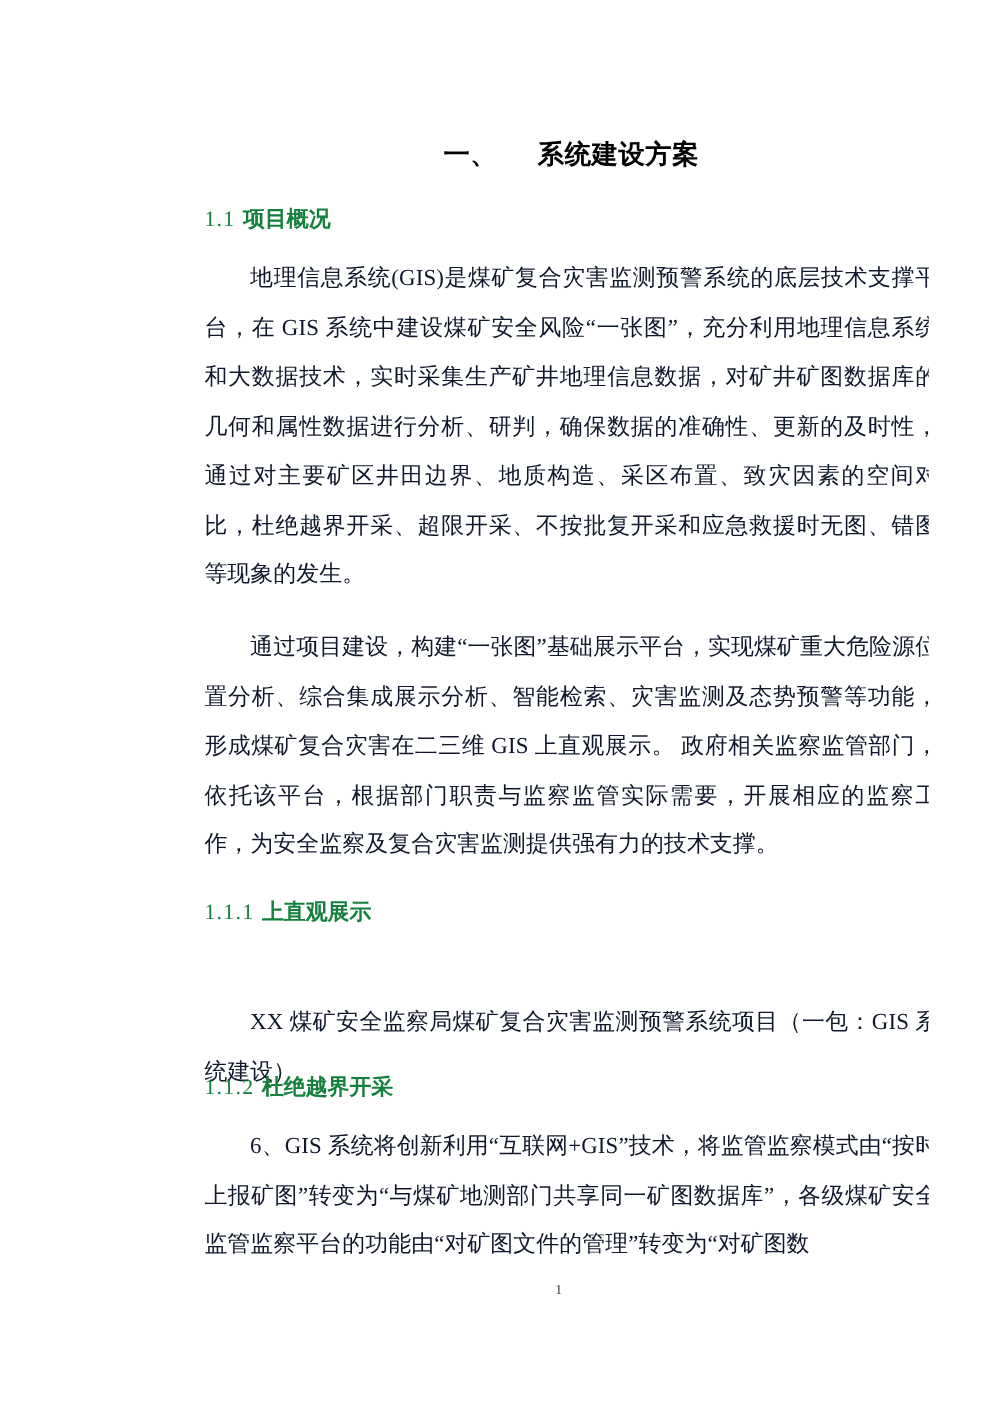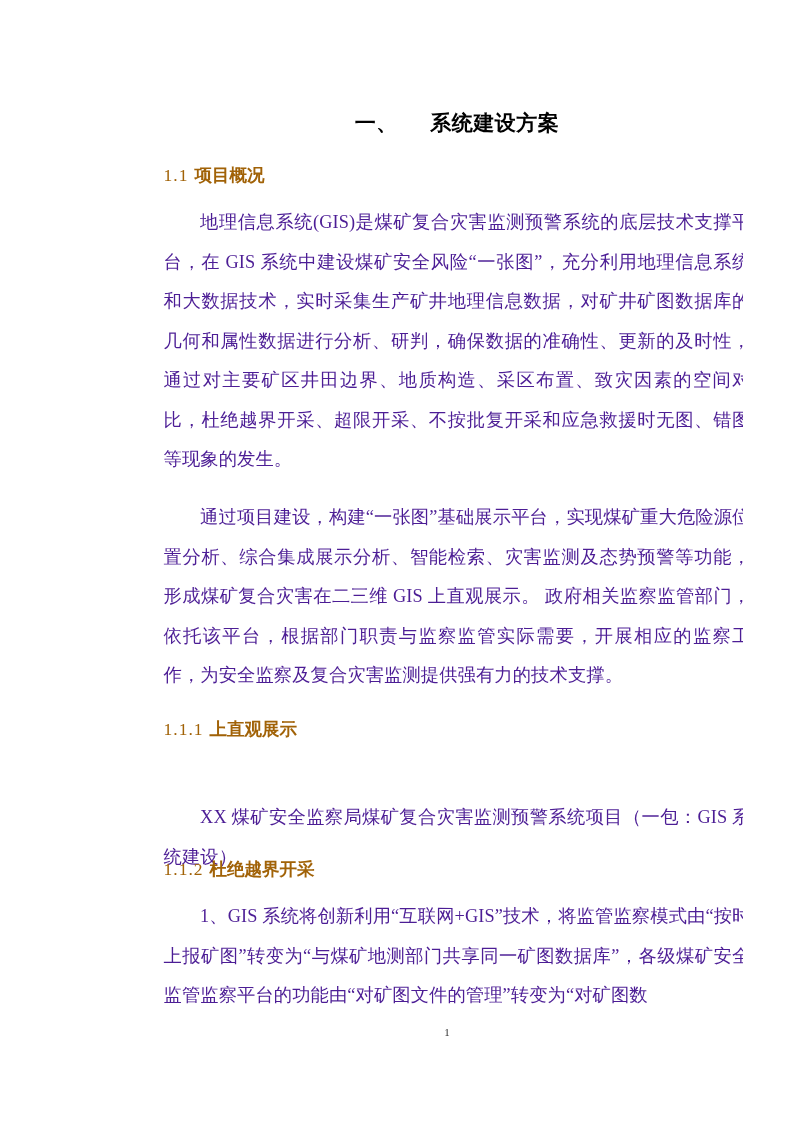--- a/index.html
+++ b/index.html
@@ -40,37 +40,37 @@
     letter-spacing: 0.5px;
     white-space: pre;
   }
   
   .heading {
     margin: 0;
     padding: 0;
     font-family: "DejaVu Sans", "Liberation Sans", sans-serif;
     font-size: 17.5px;
     font-weight: 700;
-    color: #a16207;
+    color: #15803d;
     line-height: 26px;
     white-space: pre;
   }
   .heading .num {
     font-family: "Liberation Serif", "DejaVu Serif", serif;
     font-weight: 400;
     letter-spacing: 1px;
   }
   
   .para {
     margin: 0;
     padding: 0;
     font-family: "Liberation Serif", "DejaVu Serif", serif;
     font-size: 18.3px;
     line-height: 39.5px;
-    color: #4c1d95;
+    color: #0f172a;
     text-align: justify;
     text-justify: inter-ideograph;
     text-indent: 2em;
     letter-spacing: 0.1px;
     word-break: break-all;
   }
   
   .blk { position: absolute; left: 0; width: 587px; }
   #h-1-1   { top: 162px; }
   #p-intro { top: 203px; }
@@ -119,20 +119,20 @@
 
     <div class="blk" id="p-name">
       <p class="para">XX 煤矿安全监察局煤矿复合灾害监测预警系统项目（一包：GIS 系统建设）</p>
     </div>
 
     <div class="blk" id="h-1-1-2">
       <h3 class="heading"><span class="num">1.1.2</span> <span>杜绝越界开采</span></h3>
     </div>
 
     <div class="blk" id="p-target">
-      <p class="para">1、GIS 系统将创新利用“互联网+GIS”技术，将监管监察模式由“按时上报矿图”转变为“与煤矿地测部门共享同一矿图数据库”，各级煤矿安全监管监察平台的功能由“对矿图文件的管理”转变为“对矿图数</p>
+      <p class="para">6、GIS 系统将创新利用“互联网+GIS”技术，将监管监察模式由“按时上报矿图”转变为“与煤矿地测部门共享同一矿图数据库”，各级煤矿安全监管监察平台的功能由“对矿图文件的管理”转变为“对矿图数</p>
     </div>
 
   </div>
 
   <div class="page-number">1</div>
 
 </div>
 
 </body></html>

